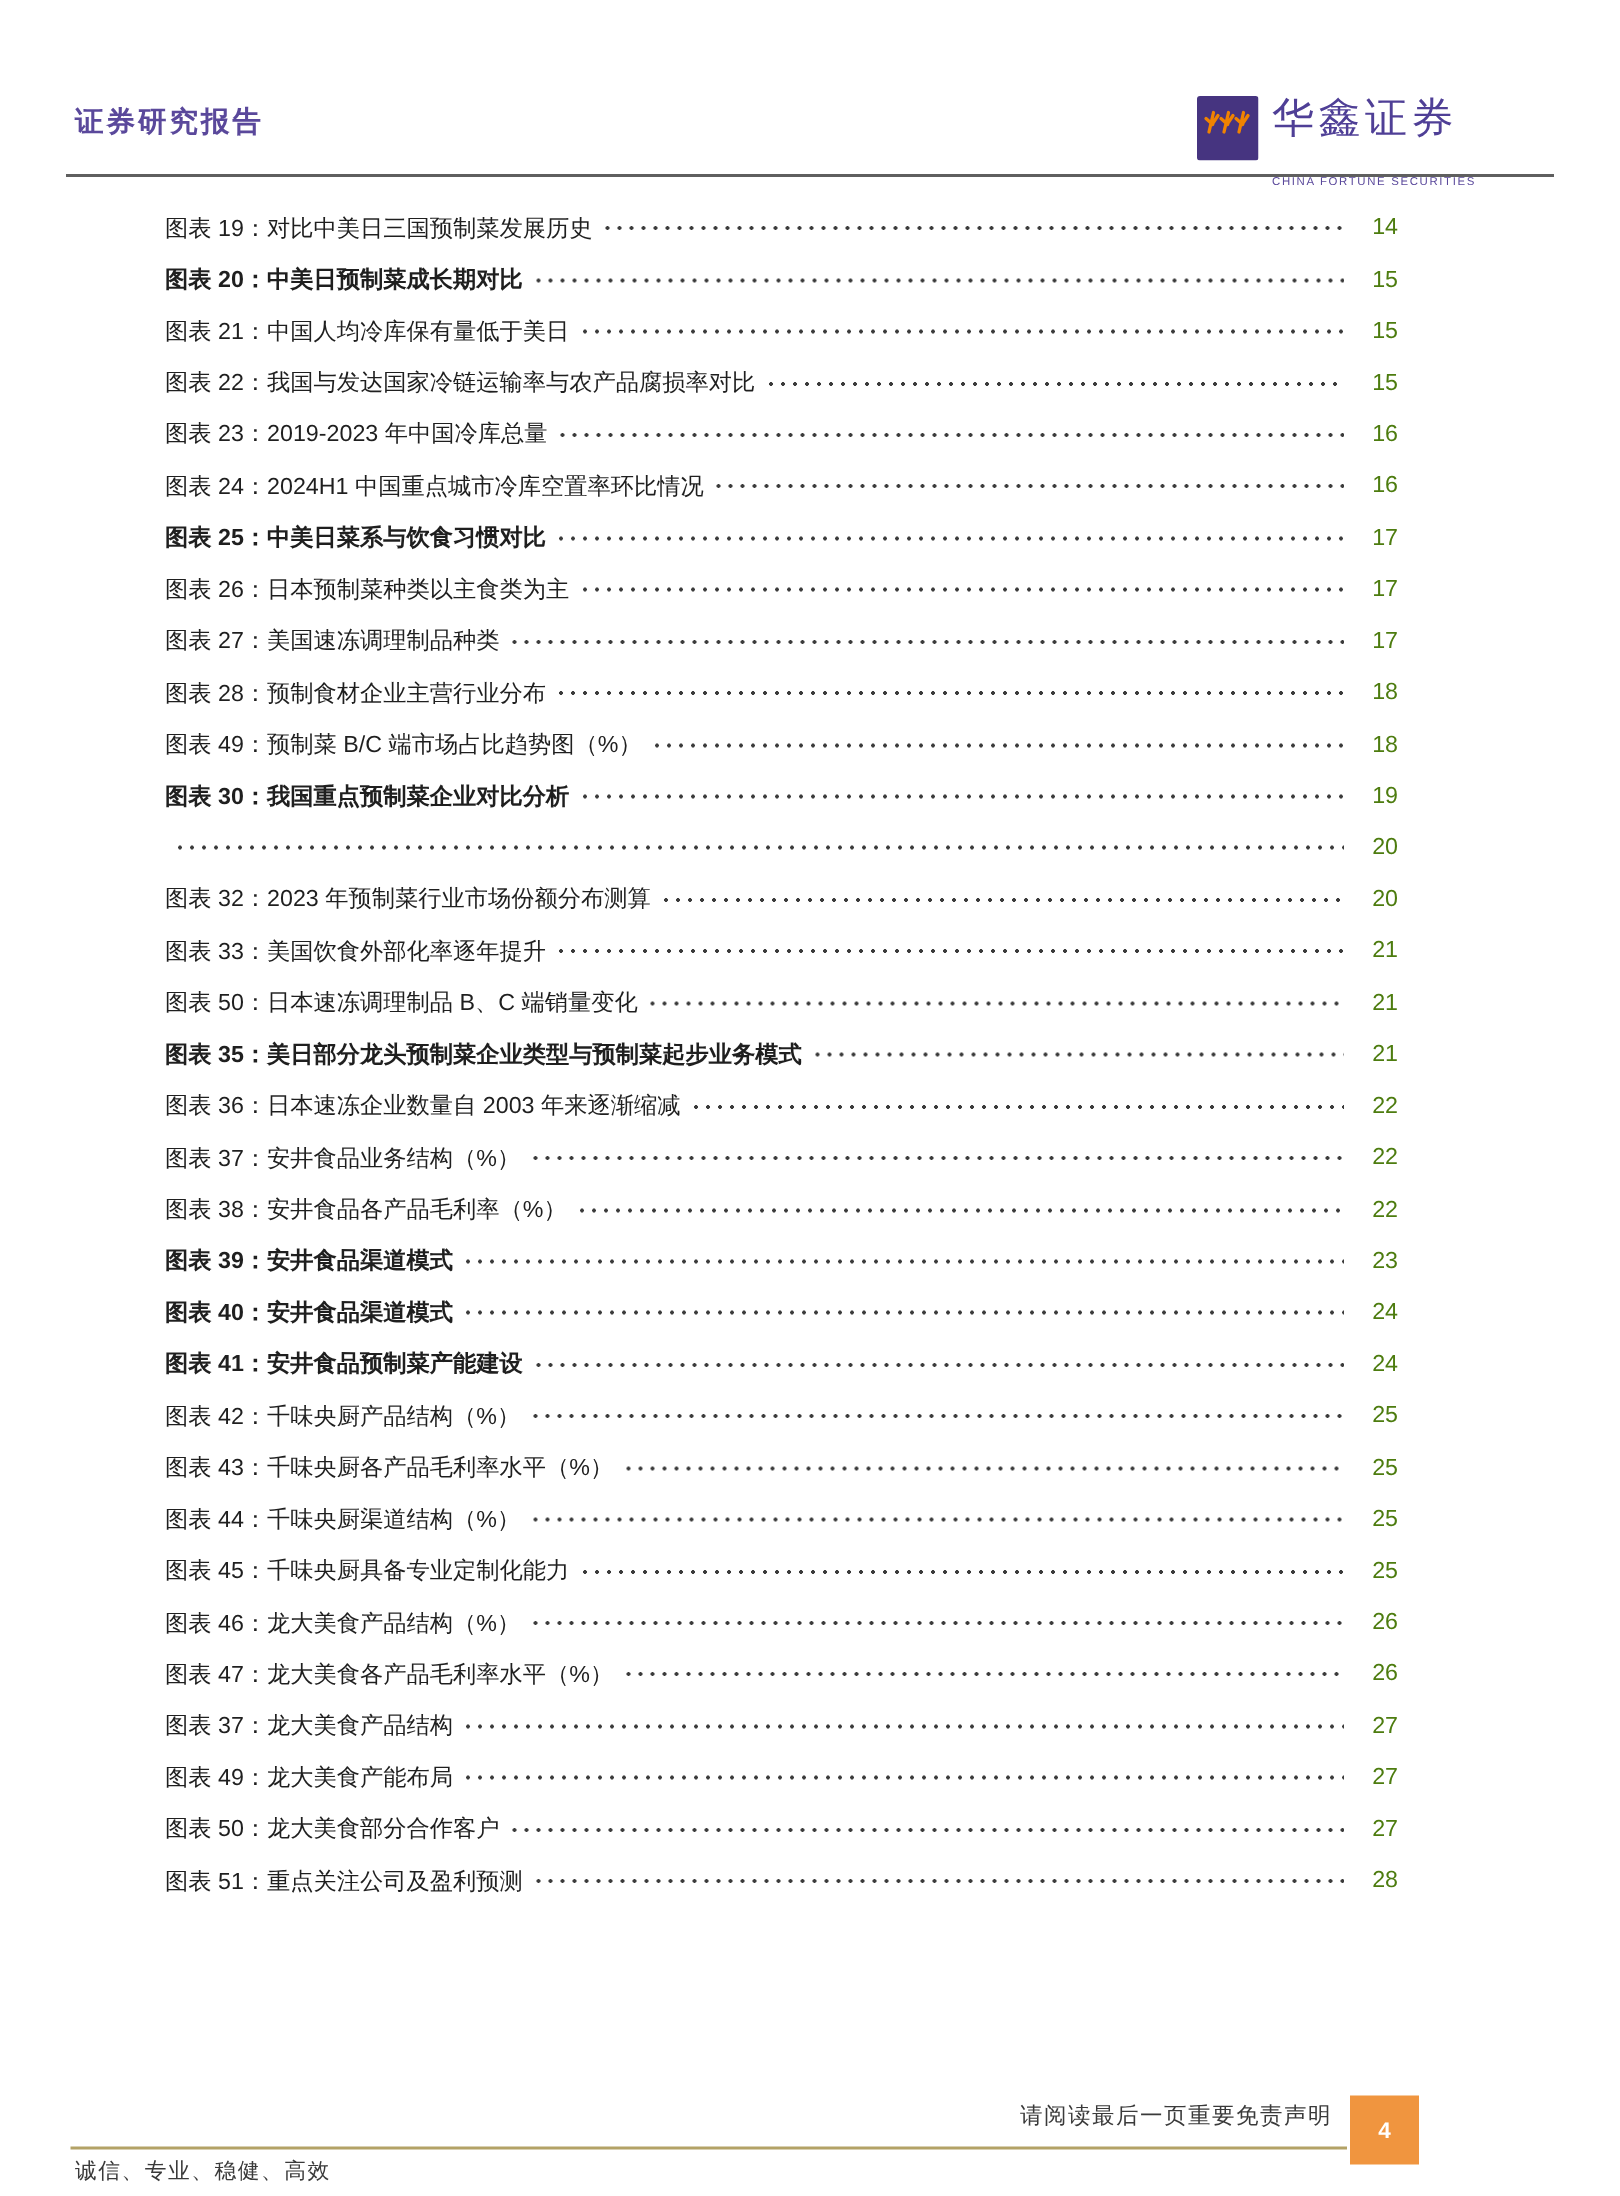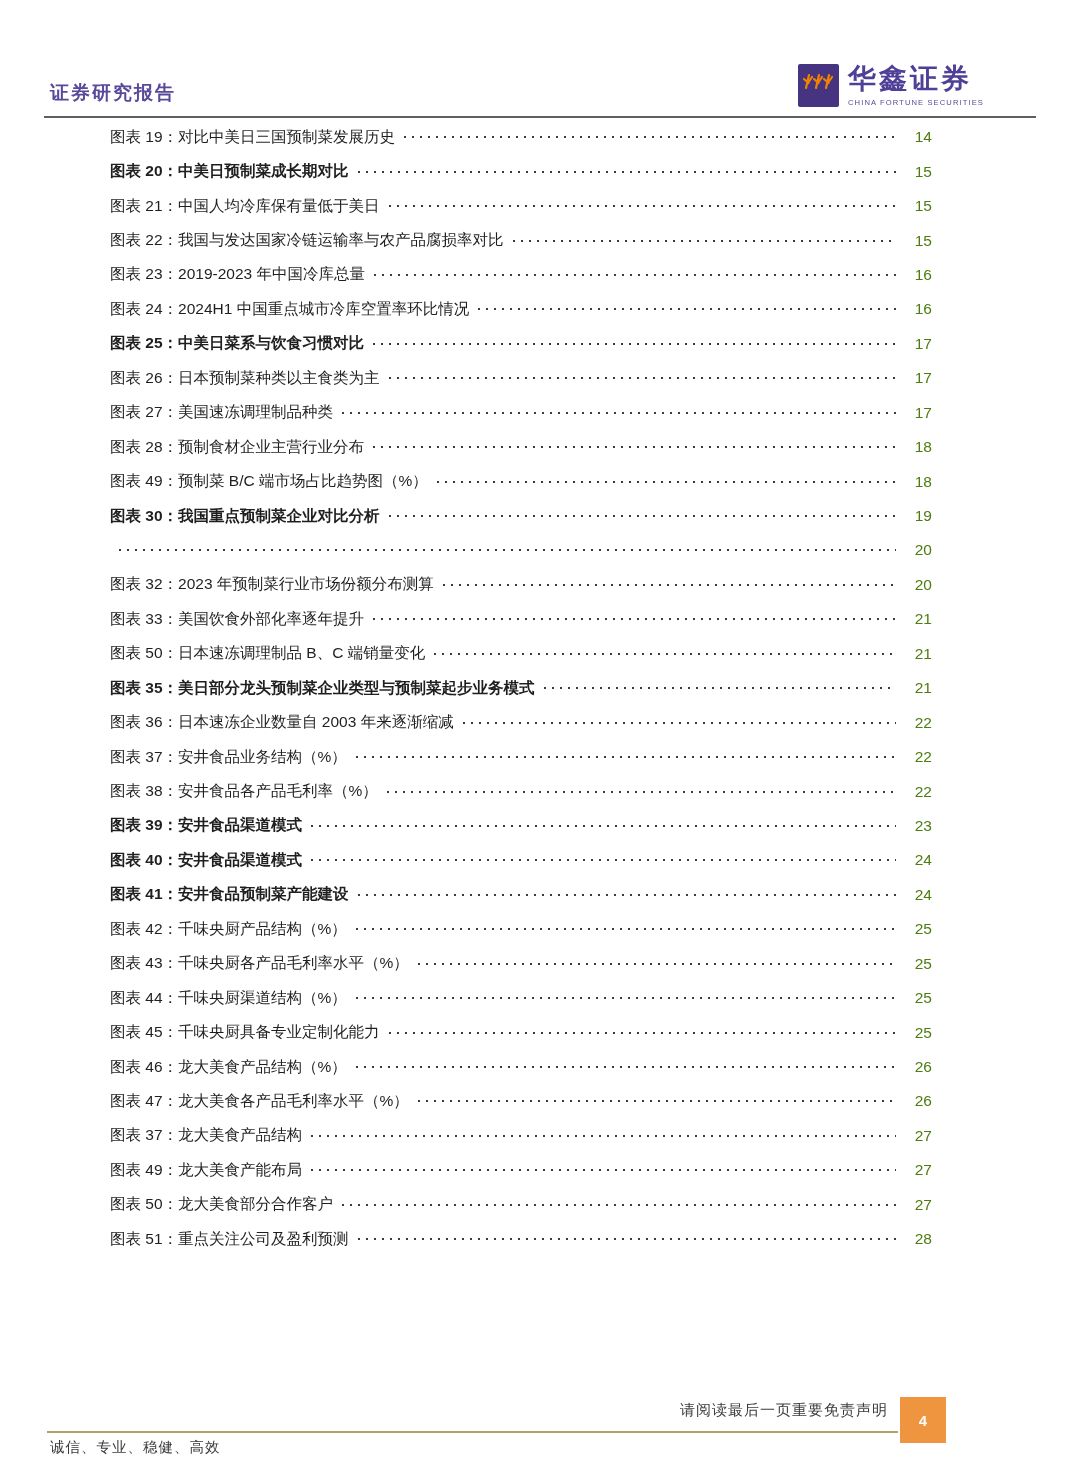--- a/index.html
+++ b/index.html
@@ -10,65 +10,65 @@
     width: 1080px;
     height: 1464px;
     background: #ffffff;
     overflow: hidden;
   }
 
   
   .report-type {
     position: absolute;
     left: 50px;
-    top: 80px;
+    top: 68px;
     font-size: 19px;
     font-weight: 700;
     letter-spacing: 2px;
     color: #5a489b;
     text-align: right;
   }
   .brand {
     position: absolute;
     right: 96px;
     top: 64px;
     display: flex;
     align-items: flex-start;
     gap: 9px;
   }
   .logo-mark { width: 41px; height: 43px; }
   .brand-text { display: flex; flex-direction: column; }
   .brand-cn {
     font-size: 28px;
-    font-weight: 700;
+    font-weight: 400;
     color: #4f3f96;
     letter-spacing: 3px;
     line-height: 1.1;
   }
   .brand-en {
     font-size: 7.6px;
     color: #5a489b;
     letter-spacing: 1.1px;
-    margin-top: 3px;
+    margin-top: 21px;
     white-space: nowrap;
   }
   .header-rule {
     position: absolute;
     left: 44px;
     top: 116px;
     width: 992px;
     height: 2px;
     background: #5f5f5f;
   }
 
   
   .toc {
     position: absolute;
     left: 110px;
-    top: 120px;
+    top: 135px;
     width: 822px;
   }
   .toc-row {
     display: flex;
     align-items: center;
     height: 34.45px;
     font-size: 15.5px;
     color: #1f1f1f;
     white-space: nowrap;
   }

